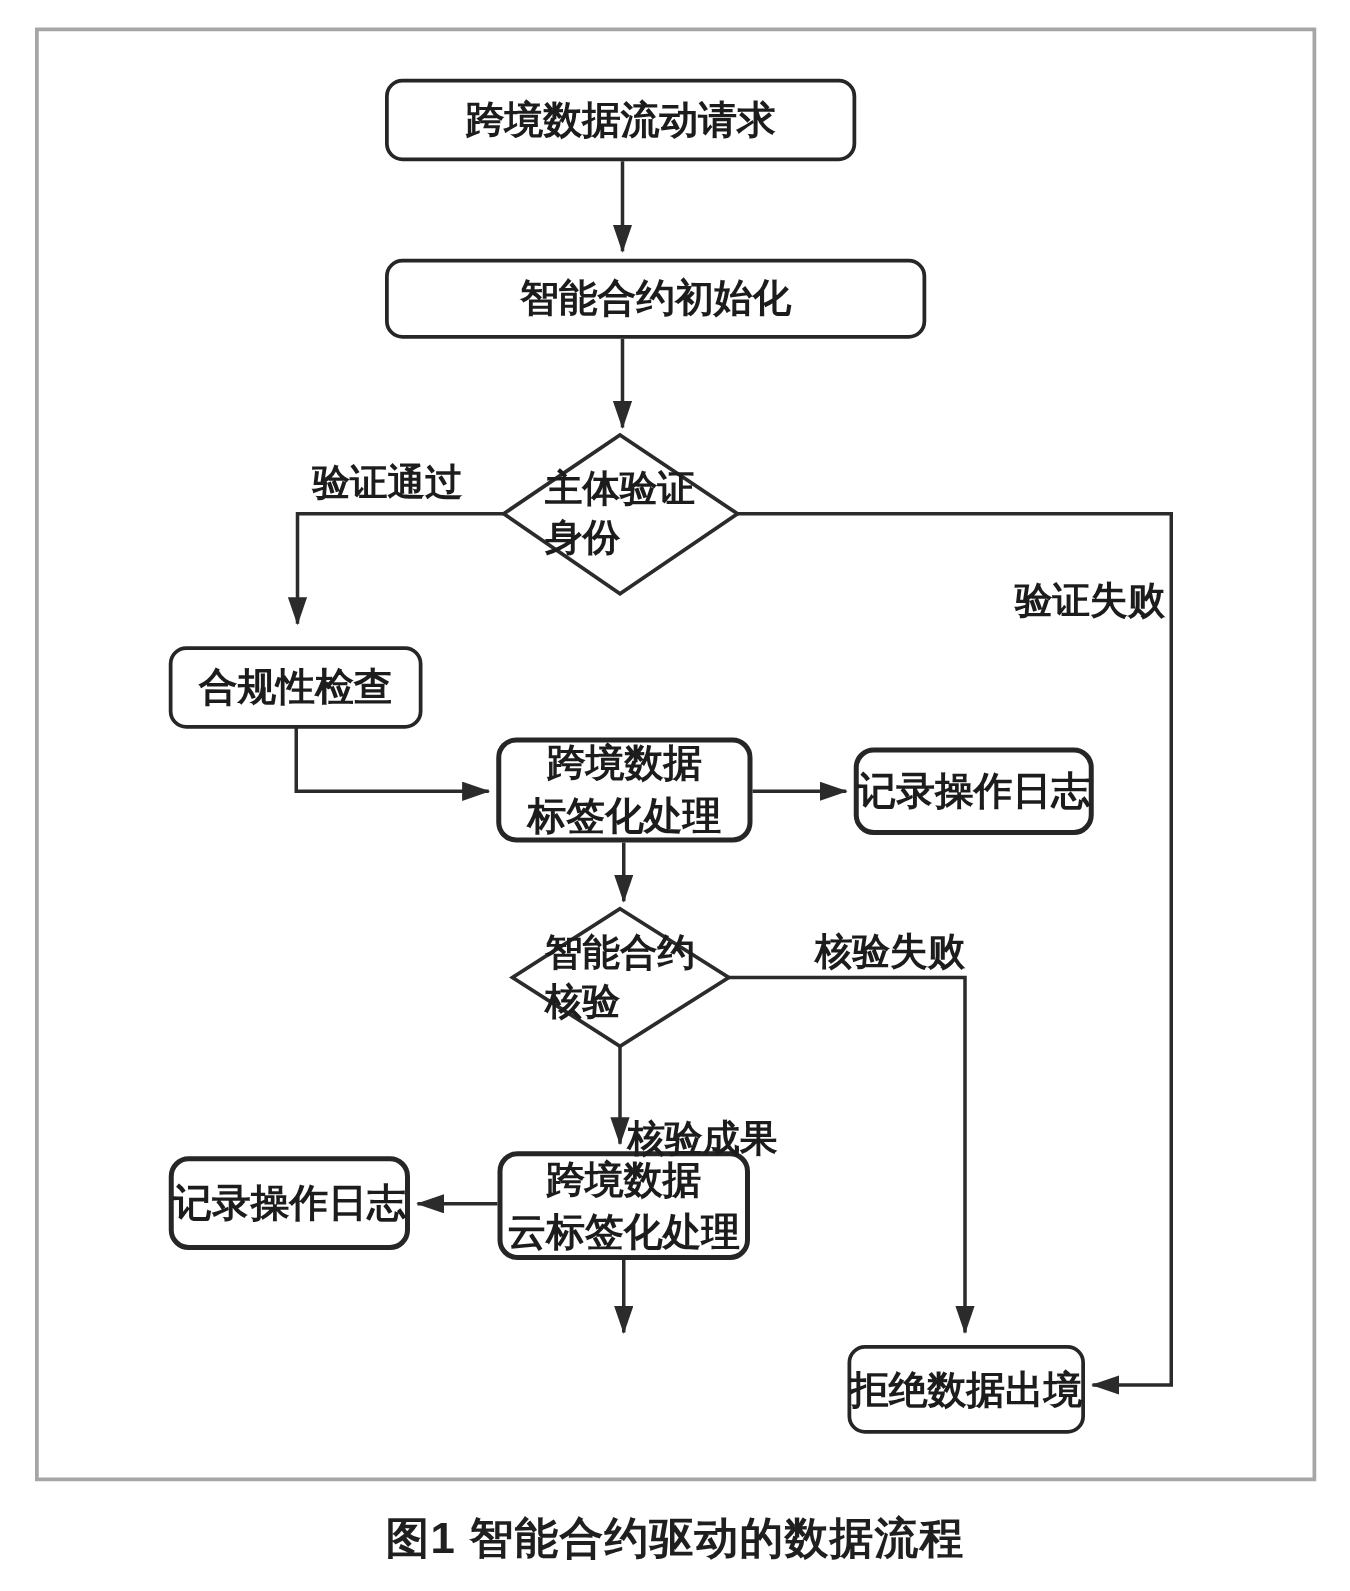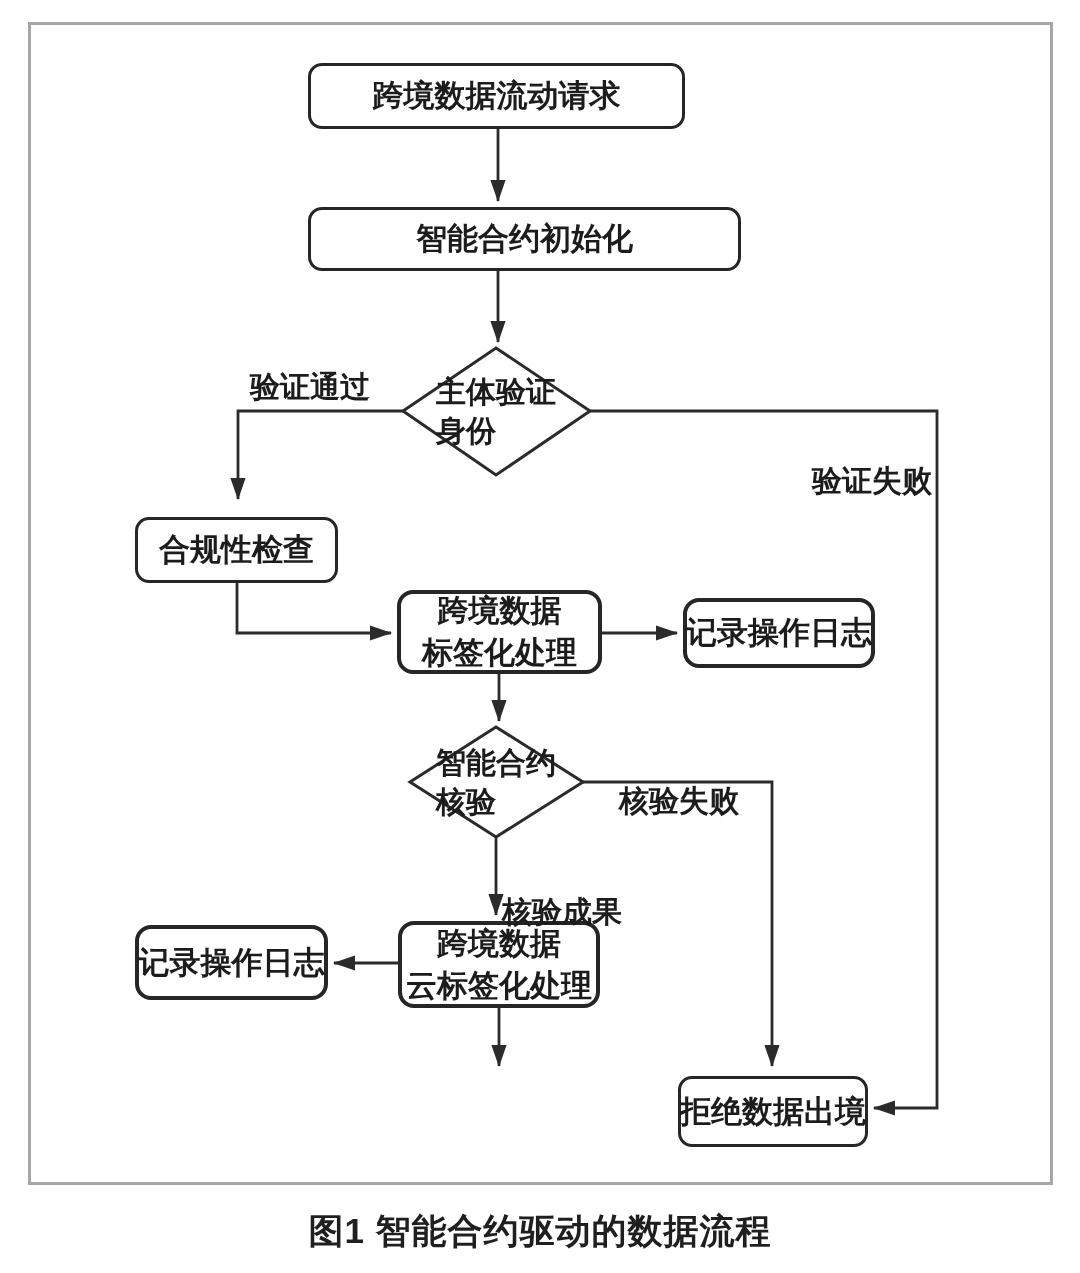--- a/index.html
+++ b/index.html
@@ -69,21 +69,21 @@
   #n-labeling      {left:397px;top:590px; width:205px;height:84px;}
   #n-log-right     {left:683px;top:598px; width:192px;height:70px;}
   #n-cloud-labeling{left:398px;top:921px; width:202px;height:87px;}
   #n-log-left      {left:135px;top:925px; width:193px;height:75px;}
   #n-data-exit     {left:400px;top:1072px;width:190px;height:70px;}
   #n-reject-exit   {left:678px;top:1076px;width:190px;height:71px;}
   #d-identity{left:496px;top:411px;}
   #d-verify  {left:496px;top:782px;}
   #l-verify-pass {left:310px;top:387px;}
   #l-verify-fail {left:872px;top:481px;}
-  #l-check-fail  {left:679px;top:762px;margin-top:39px;}
+  #l-check-fail  {left:712px;top:762px;}
   #l-check-pass  {left:562px;top:880px;margin-top:32px;}
 </style>
 </head>
 <body>
 
 <div class="page">
 
   <div class="frame"></div>
 
   <svg class="wires" width="1080" height="1273" viewBox="0 0 1080 1273">

